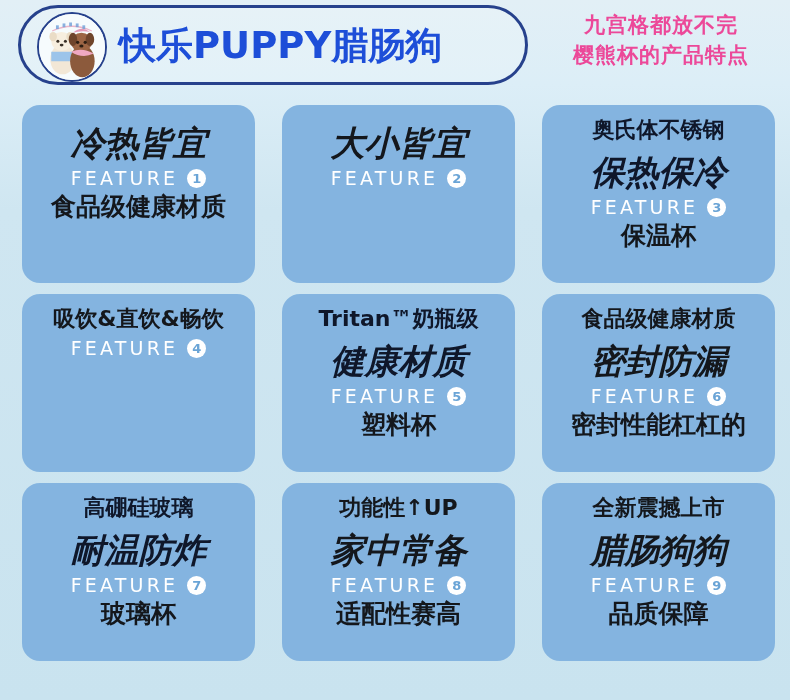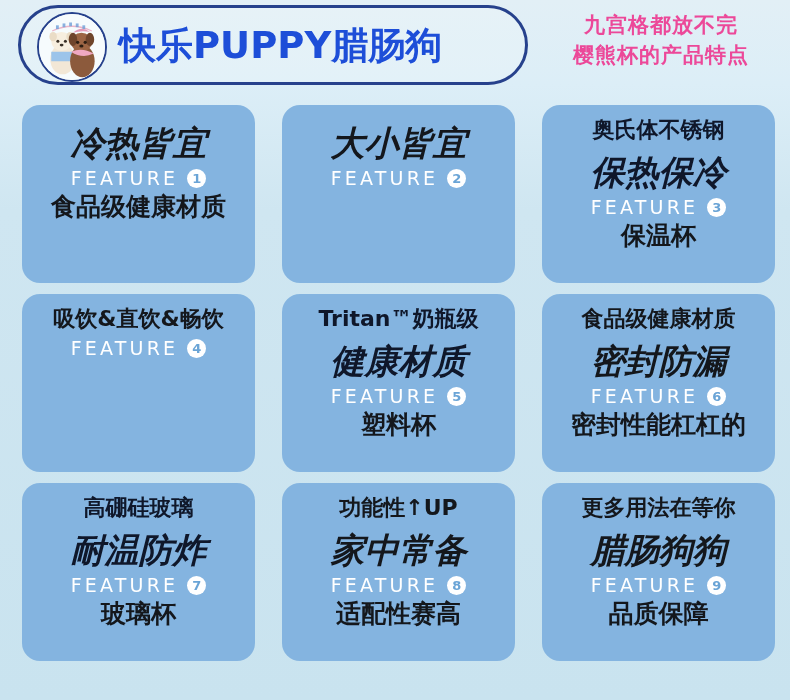--- a/index.html
+++ b/index.html
@@ -281,21 +281,21 @@
     <div class="line-a">功能性↑UP</div>
     <div class="line-b">家中常备</div>
     <div class="feature-row">
       <span class="feature-word">FEATURE</span>
       <span class="feature-num">8</span>
     </div>
     <div class="line-c">适配性赛高</div>
   </div>
 
   <div class="card">
-    <div class="line-a">更多用法在等你</div>
+    <div class="line-a">全新震撼上市</div>
     <div class="line-b">腊肠狗狗</div>
     <div class="feature-row">
       <span class="feature-word">FEATURE</span>
       <span class="feature-num">9</span>
     </div>
     <div class="line-c">品质保障</div>
   </div>
 
 </div>
 

